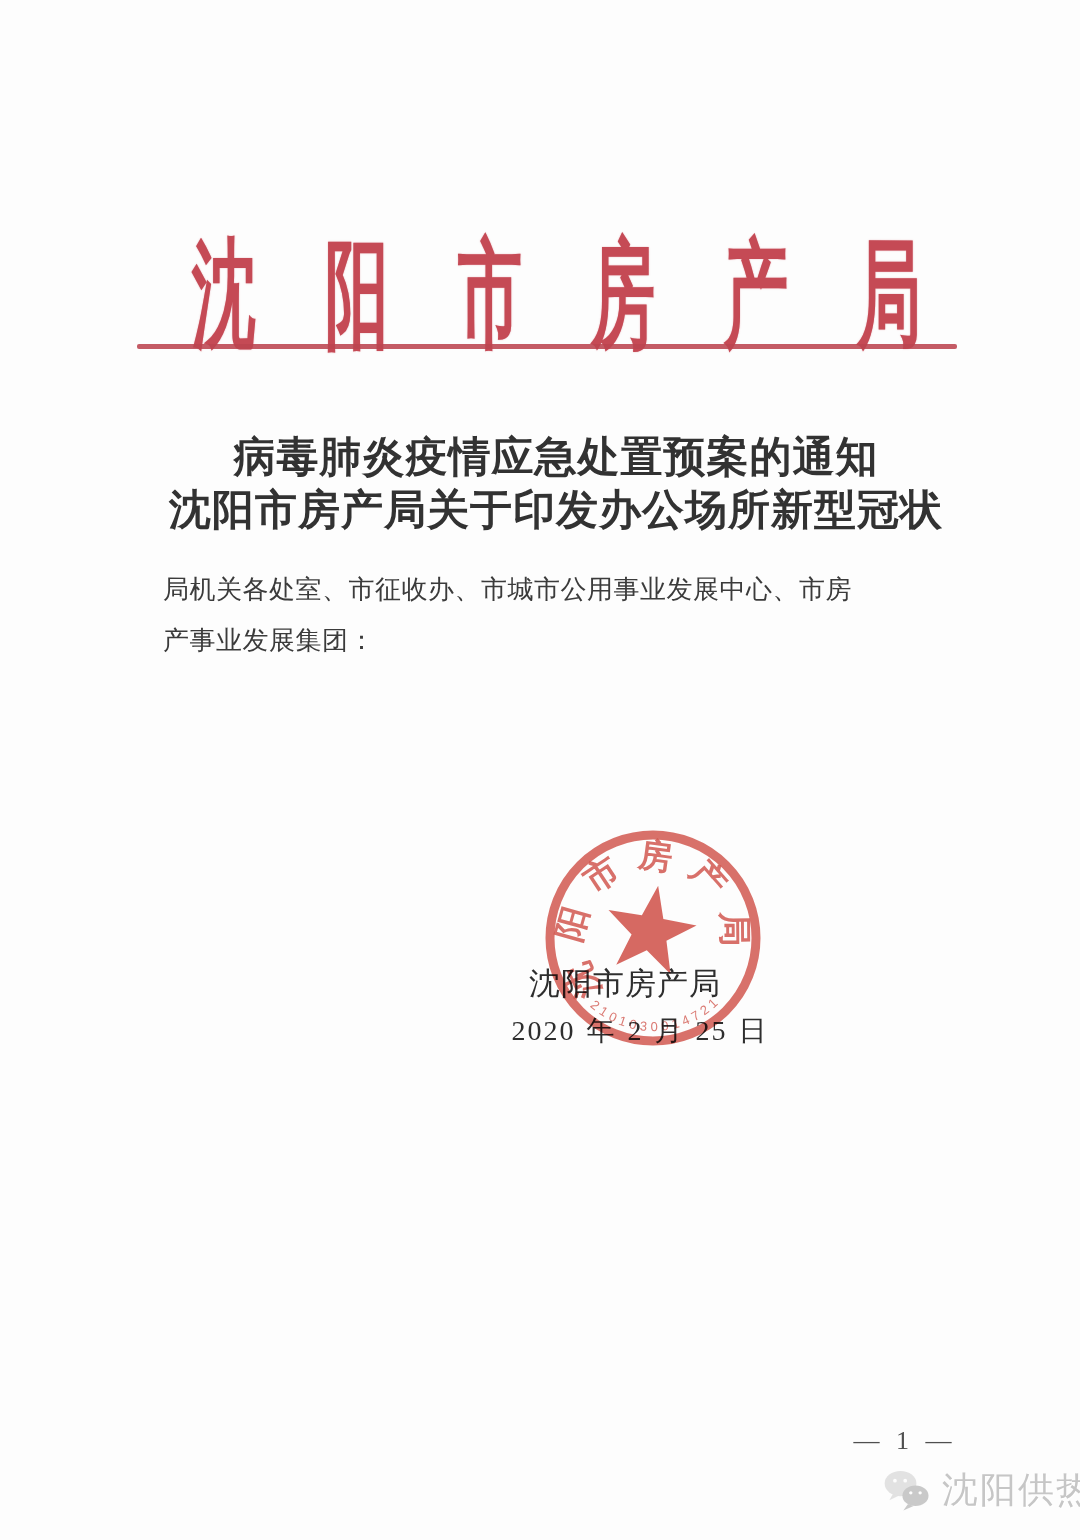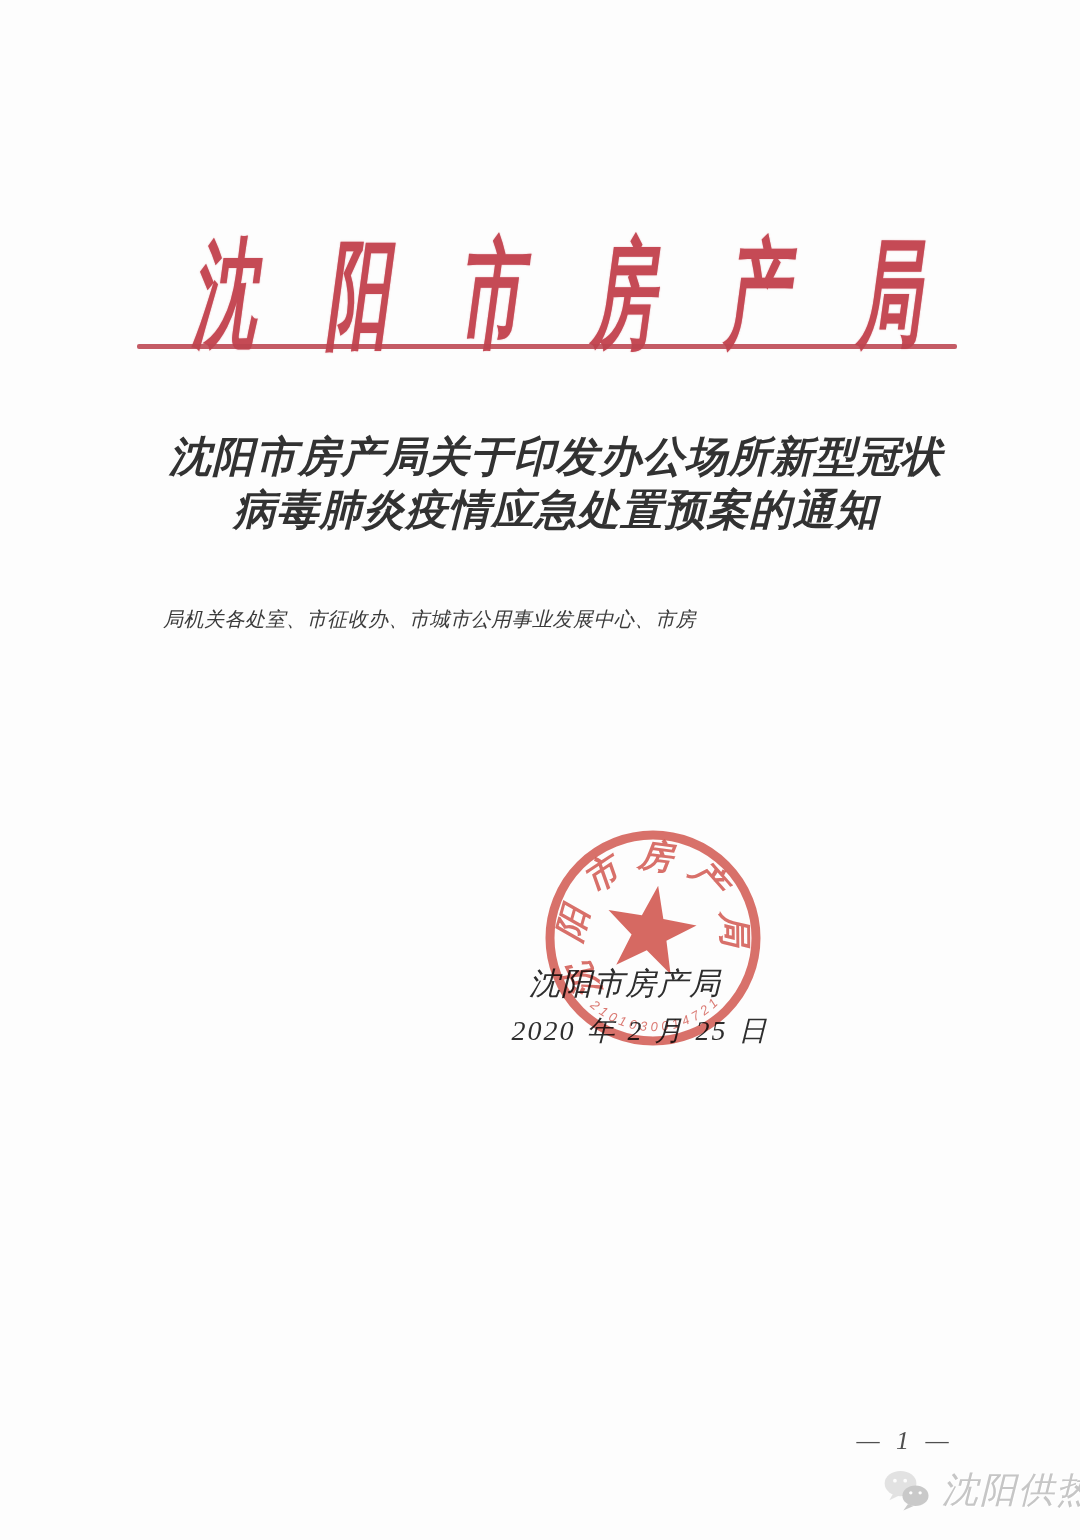--- a/index.html
+++ b/index.html
@@ -2,21 +2,20 @@
 <html><head>
 <meta charset="utf-8">
 <style>
   html,body{margin:0;padding:0;background:#ffffff;}
   .page{
     position:relative;
     width:1080px;height:1540px;
     background:#fdfdfd;
     overflow:hidden;
     font-family:"Liberation Serif","DejaVu Serif",serif;
-    font-style:italic;
   }
   
   .letterhead-name{
     position:absolute;left:192px;top:215px;
     font-size:64px;font-weight:bold;
     letter-spacing:69px;white-space:nowrap;
     transform:scaleY(1.85);transform-origin:top left;
     text-shadow:0 0 1px rgba(200,70,85,.55);
   }
   .letterhead-divider{
@@ -24,22 +23,22 @@
     width:820px;height:5px;border-radius:2px;opacity:.88;
   }
   
   .doc-title{
     position:absolute;left:32px;top:431px;width:1048px;
     text-align:center;font-size:42px;font-weight:bold;
     line-height:53px;letter-spacing:1px;white-space:nowrap;
   }
   
   .doc-body{
-    position:absolute;left:163px;top:594px;width:860px;
-    font-size:20px;line-height:51px;letter-spacing:.5px;white-space:nowrap;
+    position:absolute;left:163px;top:564px;width:860px;
+    font-size:26px;line-height:51px;letter-spacing:.5px;white-space:nowrap;
   }
   .doc-body .indent{text-indent:62px;}
   
   .signoff-agency{
     position:absolute;left:500px;top:963px;width:250px;
     text-align:center;font-size:31px;letter-spacing:1px;white-space:nowrap;
   }
   .signoff-date{
     position:absolute;left:480px;top:1012px;width:320px;
     text-align:center;font-size:28px;letter-spacing:2px;word-spacing:2px;white-space:nowrap;
@@ -67,26 +66,27 @@
 </head>
 <body>
 
 <div class="page">
 
   <div class="letterhead-name" style="color: rgb(197, 74, 85);">沈阳市房产局</div>
 
   <div class="letterhead-divider" style="background-color: rgb(188, 68, 80);"></div>
 
   <div class="doc-title" style="color: rgb(50, 50, 50);">
+    <div>病毒肺炎疫情应急处置预案的通知</div>
     <div>沈阳市房产局关于印发办公场所新型冠状</div>
-    <div>病毒肺炎疫情应急处置预案的通知</div>
   </div>
 
   <div class="doc-body" style="color: rgb(59, 59, 59);">
     <div>局机关各处室、市征收办、市城市公用事业发展中心、市房</div>
+    <div>产事业发展集团：</div>
   </div>
 
   <div class="signoff-agency" style="color: rgb(46, 46, 46);">沈阳市房产局</div>
 
   <div class="signoff-date" style="color: rgb(46, 46, 46);">2020 年 2 月 25 日</div>
 
   <svg class="seal" viewBox="0 0 224 224">
     <defs>
       <path id="sealRingArc" d="M 67 165.6 A 70 70 0 1 1 180.9 124.2"></path>
       <path id="sealSerialArc" d="M 45.1 176.6 A 93 93 0 0 0 178.9 176.6"></path>

